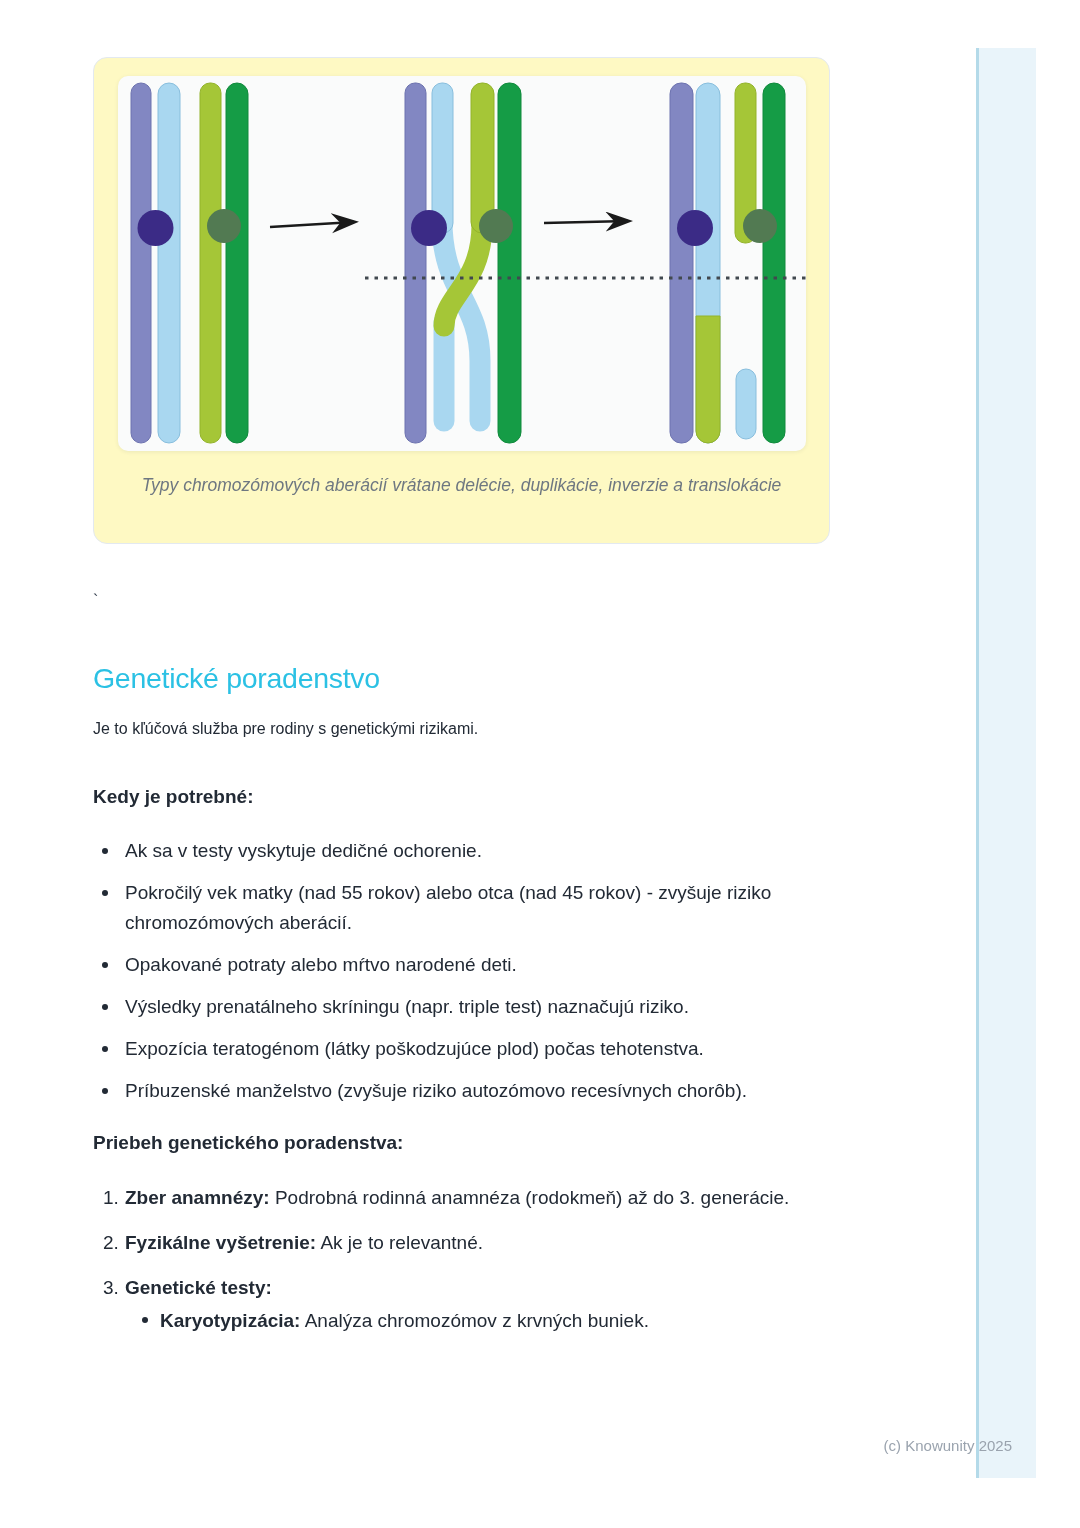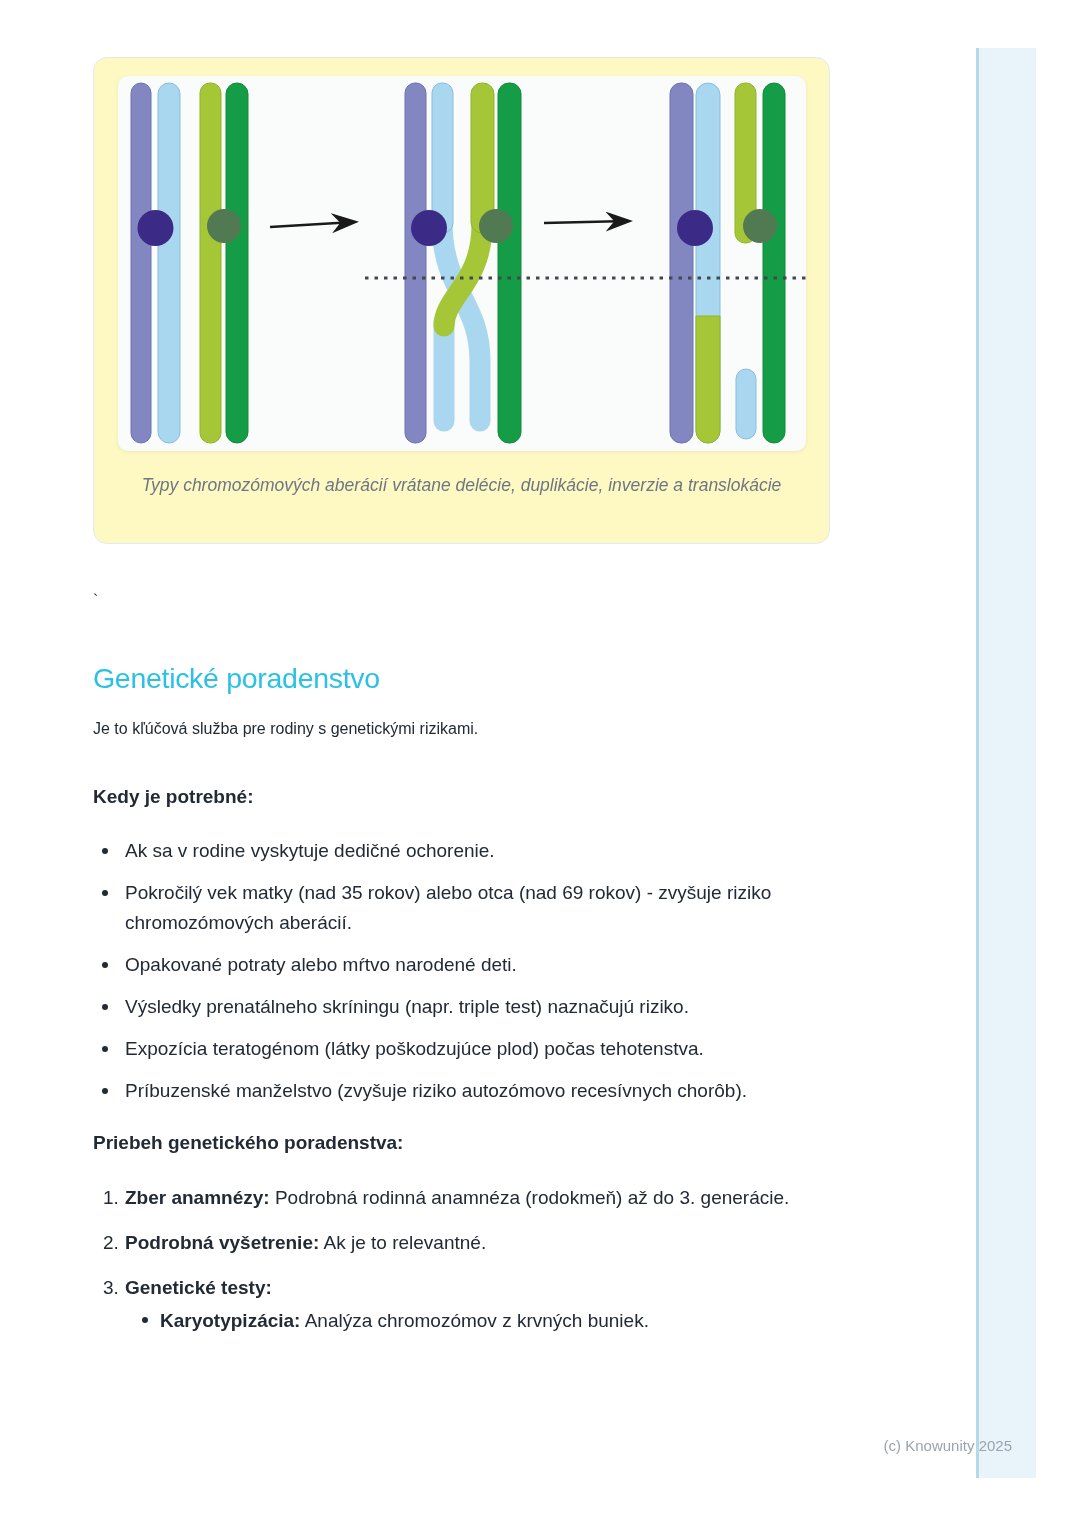--- a/index.html
+++ b/index.html
@@ -123,32 +123,32 @@
   </figure>
 
   <div class="stray">`</div>
 
   <h1>Genetické poradenstvo</h1>
 
   <p class="intro">Je to kľúčová služba pre rodiny s genetickými rizikami.</p>
 
   <p class="subhead">Kedy je potrebné:</p>
   <ul class="bullets" id="when-list">
-      <li><span>Ak sa v rodine vyskytuje dedičné ochorenie.</span></li>
-      <li><span>Pokročilý vek matky (nad 35 rokov) alebo otca (nad 69 rokov) - zvyšuje riziko chromozómových aberácií.</span></li>
+      <li><span>Ak sa v testy vyskytuje dedičné ochorenie.</span></li>
+      <li><span>Pokročilý vek matky (nad 55 rokov) alebo otca (nad 45 rokov) - zvyšuje riziko chromozómových aberácií.</span></li>
       <li><span>Opakované potraty alebo mŕtvo narodené deti.</span></li>
       <li><span>Výsledky prenatálneho skríningu (napr. triple test) naznačujú riziko.</span></li>
       <li><span>Expozícia teratogénom (látky poškodzujúce plod) počas tehotenstva.</span></li>
       <li><span>Príbuzenské manželstvo (zvyšuje riziko autozómovo recesívnych chorôb).</span></li>
     </ul>
 
   <p class="subhead process">Priebeh genetického poradenstva:</p>
   <ol class="process-list" id="process-list">
       <li><span class="num">1.</span><strong>Zber anamnézy:</strong><span> Podrobná rodinná anamnéza (rodokmeň) až do 3. generácie.</span></li>
-      <li><span class="num">2.</span><strong>Podrobná vyšetrenie:</strong><span> Ak je to relevantné.</span></li>
+      <li><span class="num">2.</span><strong>Fyzikálne vyšetrenie:</strong><span> Ak je to relevantné.</span></li>
       <li><span class="num">3.</span><strong>Genetické testy:</strong><ul class="sub">
           <li><strong>Karyotypizácia:</strong><span> Analýza chromozómov z krvných buniek.</span></li>
         </ul></li>
     </ol>
 
 </div>
 
 <div class="footer">(c) Knowunity 2025</div>
 
 </body></html>

